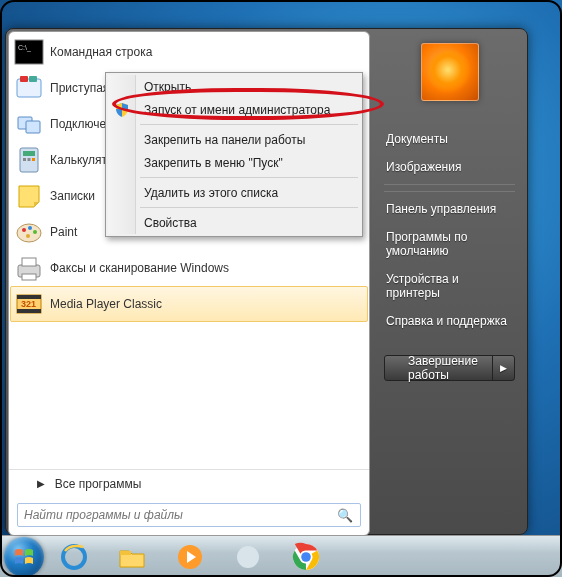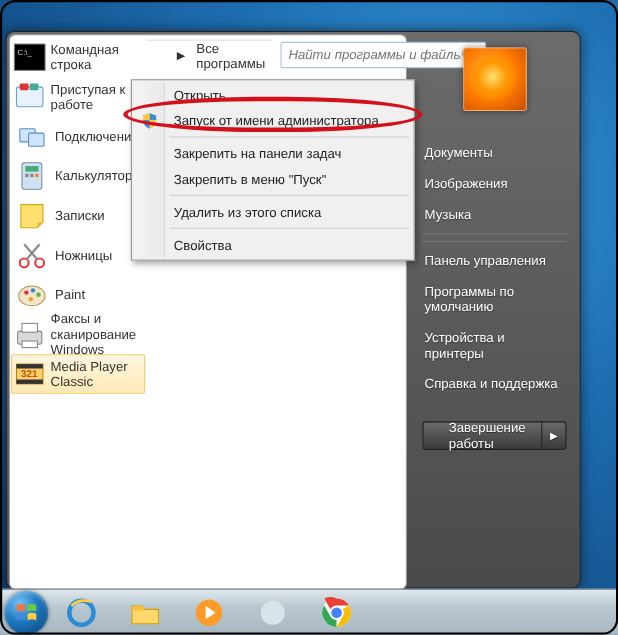--- a/index.html
+++ b/index.html
@@ -20,21 +20,21 @@
   box-shadow: 0 0 12px rgba(0,0,0,0.5);
   background: linear-gradient(to bottom, #6c6c6c 0%, #4a4a4a 100%);
   border: 1px solid #222;
 }
 
 .left-pane {
   width: 362px; height: 100%;
   background: #fff;
   border-radius: 6px;
   margin: 2px;
-  display: flex; 
+  display: flex; flex-direction: column;
   border: 1px solid #999;
   position: relative;
 }
 
 .program-list { flex: 1; padding: 2px 1px; }
 .program-item {
   display: flex; align-items: center;
   height: 36px; padding: 0 4px 0 2px;
   font-size: 12px; color: #333;
   cursor: pointer;
@@ -106,21 +106,21 @@
   font-size: 12px; color: #fff;
   text-shadow: 0 1px 1px rgba(0,0,0,0.6);
   cursor: pointer;
   padding-left: 13px;
 }
 .shutdown-btn .main { flex: 1; padding: 0 10px; }
 .shutdown-btn .arrow { width: 22px; text-align: center; border-left: 1px solid #222; height: 100%; line-height: 24px; font-size: 9px; }
 
 .context-menu {
   position: absolute;
-  left: 119px; top: 72px;
+  left: 105px; top: 72px;
   width: 258px;
   background: #f0f0f0;
   border: 1px solid #979797;
   box-shadow: 2px 3px 6px rgba(0,0,0,0.35);
   padding: 2px;
   z-index: 10;
   text-align: center;
 }
 .context-menu .iconcol {
   position: absolute; left: 2px; top: 2px; bottom: 2px; width: 28px;
@@ -239,31 +239,20 @@
       <div class="program-item">
         <span class="icon">
           <svg width="30" height="30">
               <path d="M5 5 h20 v16 l-5 5 h-15 z" fill="#ffe070" stroke="#d4a600"></path>
               <path d="M20 21 l5 0 l-5 5 z" fill="#e8c040"></path>
             </svg>
         </span>
         <span>Записки</span>
       </div>
 
-      <div class="program-item">
-        <span class="icon">
-          <svg width="30" height="30">
-              <circle cx="8" cy="22" r="4" fill="none" stroke="#d44" stroke-width="2"></circle>
-              <circle cx="22" cy="22" r="4" fill="none" stroke="#d44" stroke-width="2"></circle>
-              <line x1="10" y1="19" x2="22" y2="5" stroke="#888" stroke-width="2"></line>
-              <line x1="20" y1="19" x2="8" y2="5" stroke="#888" stroke-width="2"></line>
-            </svg>
-        </span>
-        <span>Ножницы</span>
-      </div>
 
       <div class="program-item">
         <span class="icon">
           <svg width="30" height="30">
               <ellipse cx="15" cy="16" rx="12" ry="9" fill="#f4e4c8" stroke="#b8945a"></ellipse>
               <circle cx="10" cy="13" r="2" fill="#d33"></circle>
               <circle cx="16" cy="11" r="2" fill="#38d"></circle>
               <circle cx="21" cy="15" r="2" fill="#5b3"></circle>
               <circle cx="14" cy="19" r="2" fill="#da3"></circle>
             </svg>
@@ -305,21 +294,20 @@
     <div class="search-box">
       <input type="text" placeholder="Найти программы и файлы" style="">
       <span class="mag">🔍</span>
     </div>
   </div>
 
   <div class="right-pane">
     <div class="avatar"></div>
     <div class="right-item">Документы</div>
     <div class="right-item">Изображения</div>
-    <div class="right-item">Музыка</div>
     <div class="right-sep"></div>
     <div class="right-sep"></div>
     <div class="right-item">Панель управления</div>
     <div class="right-item">Программы по умолчанию</div>
     <div class="right-item">Устройства и принтеры</div>
     <div class="right-item">Справка и поддержка</div>
 
     <div class="shutdown-btn">
       <span class="main">Завершение работы</span>
       <span class="arrow">▶</span>
@@ -339,21 +327,21 @@
           <path d="M8 1 l6 2 v4 c0 4 -3 7 -6 8 z" fill="#ffcc33"></path>
           <path d="M8 1 l-6 2 v4 c0 4 3 7 6 8 z" fill="#3a8cd8"></path>
           <path d="M8 1 l6 2 v4 h-6 z" fill="#3a8cd8"></path>
           <path d="M8 1 l-6 2 v4 h6 z" fill="#ffcc33"></path>
         </svg>
     </span>
     <span>Запуск от имени администратора</span>
   </div>
   <div class="cm-sep"></div>
   <div class="cm-item">
-    <span>Закрепить на панели задач</span>
+    <span>Закрепить на панели работы</span>
   </div>
   <div class="cm-item">
     <span>Закрепить в меню "Пуск"</span>
   </div>
   <div class="cm-sep"></div>
   <div class="cm-item">
     <span>Удалить из этого списка</span>
   </div>
   <div class="cm-sep"></div>
   <div class="cm-item">

